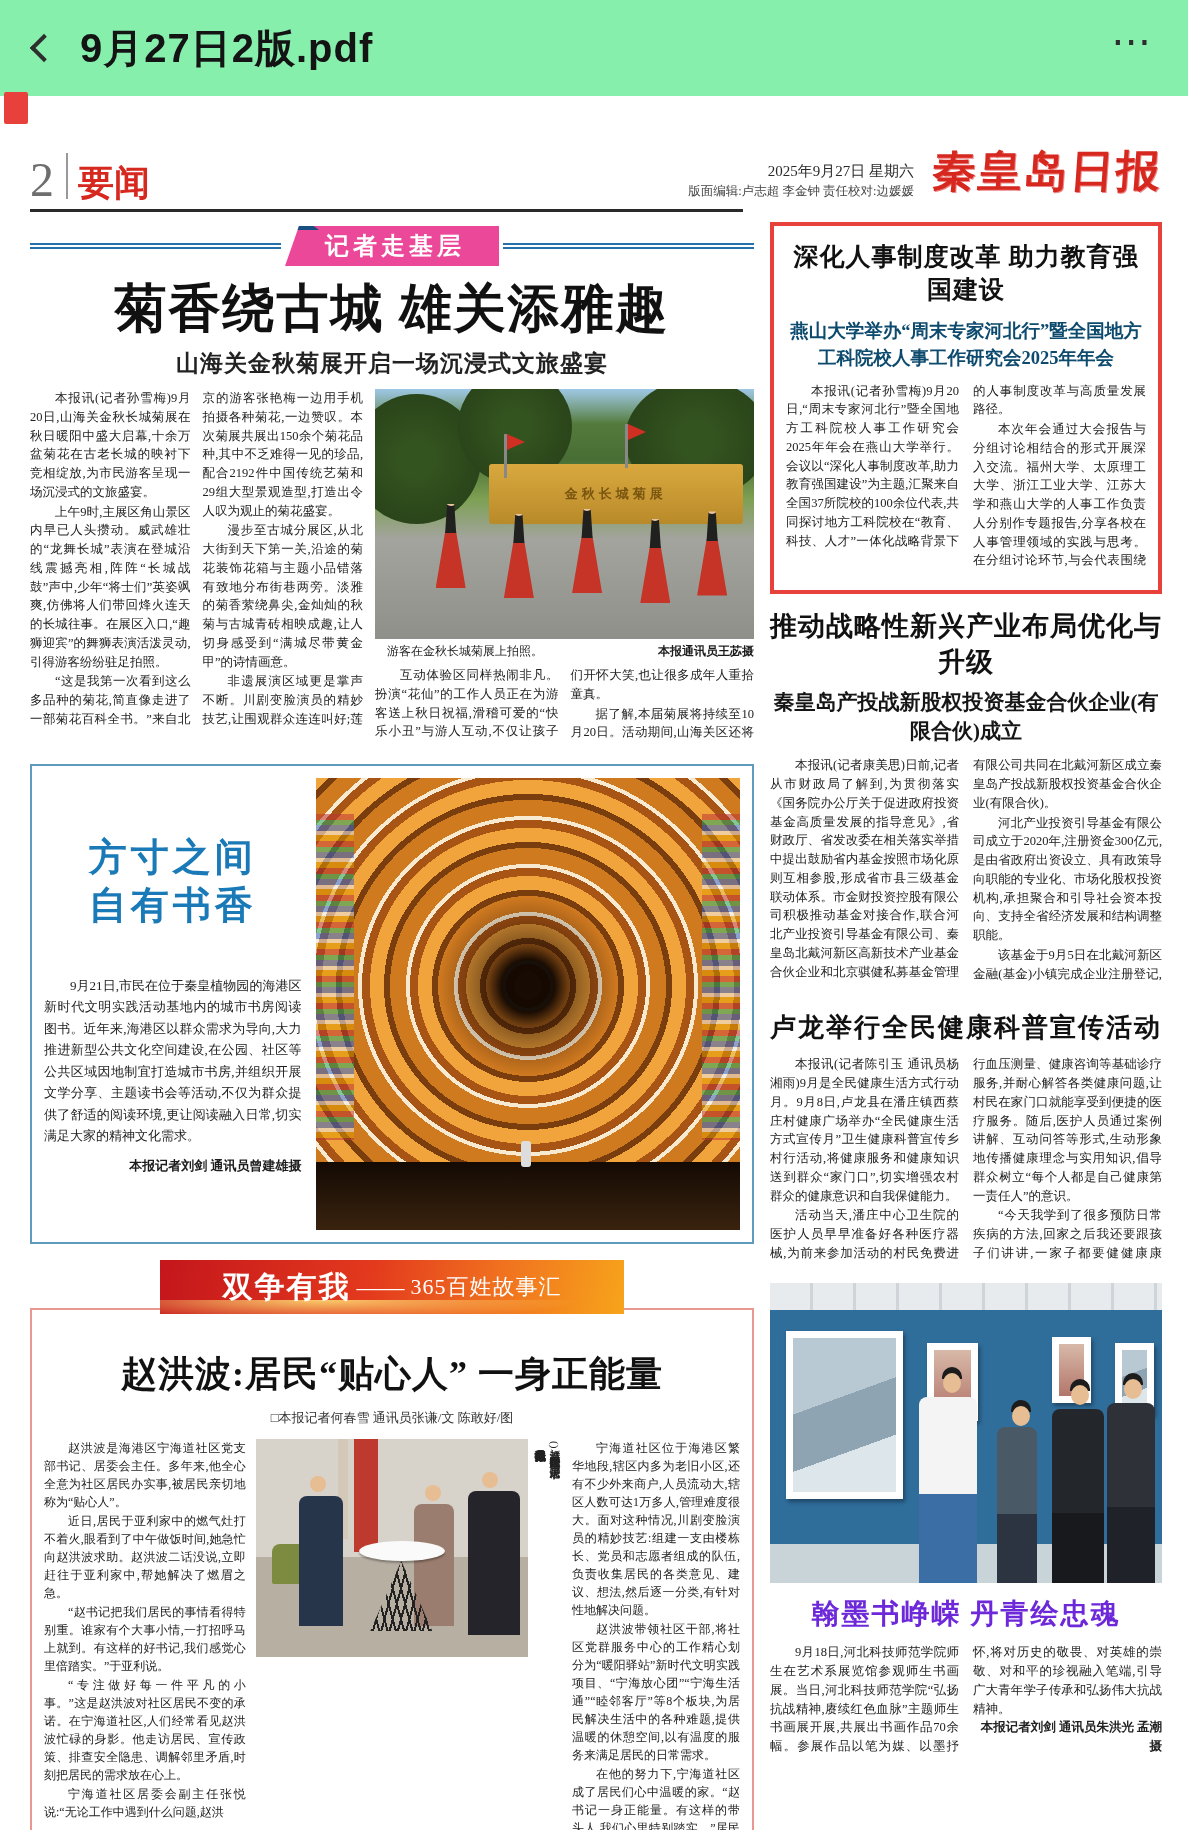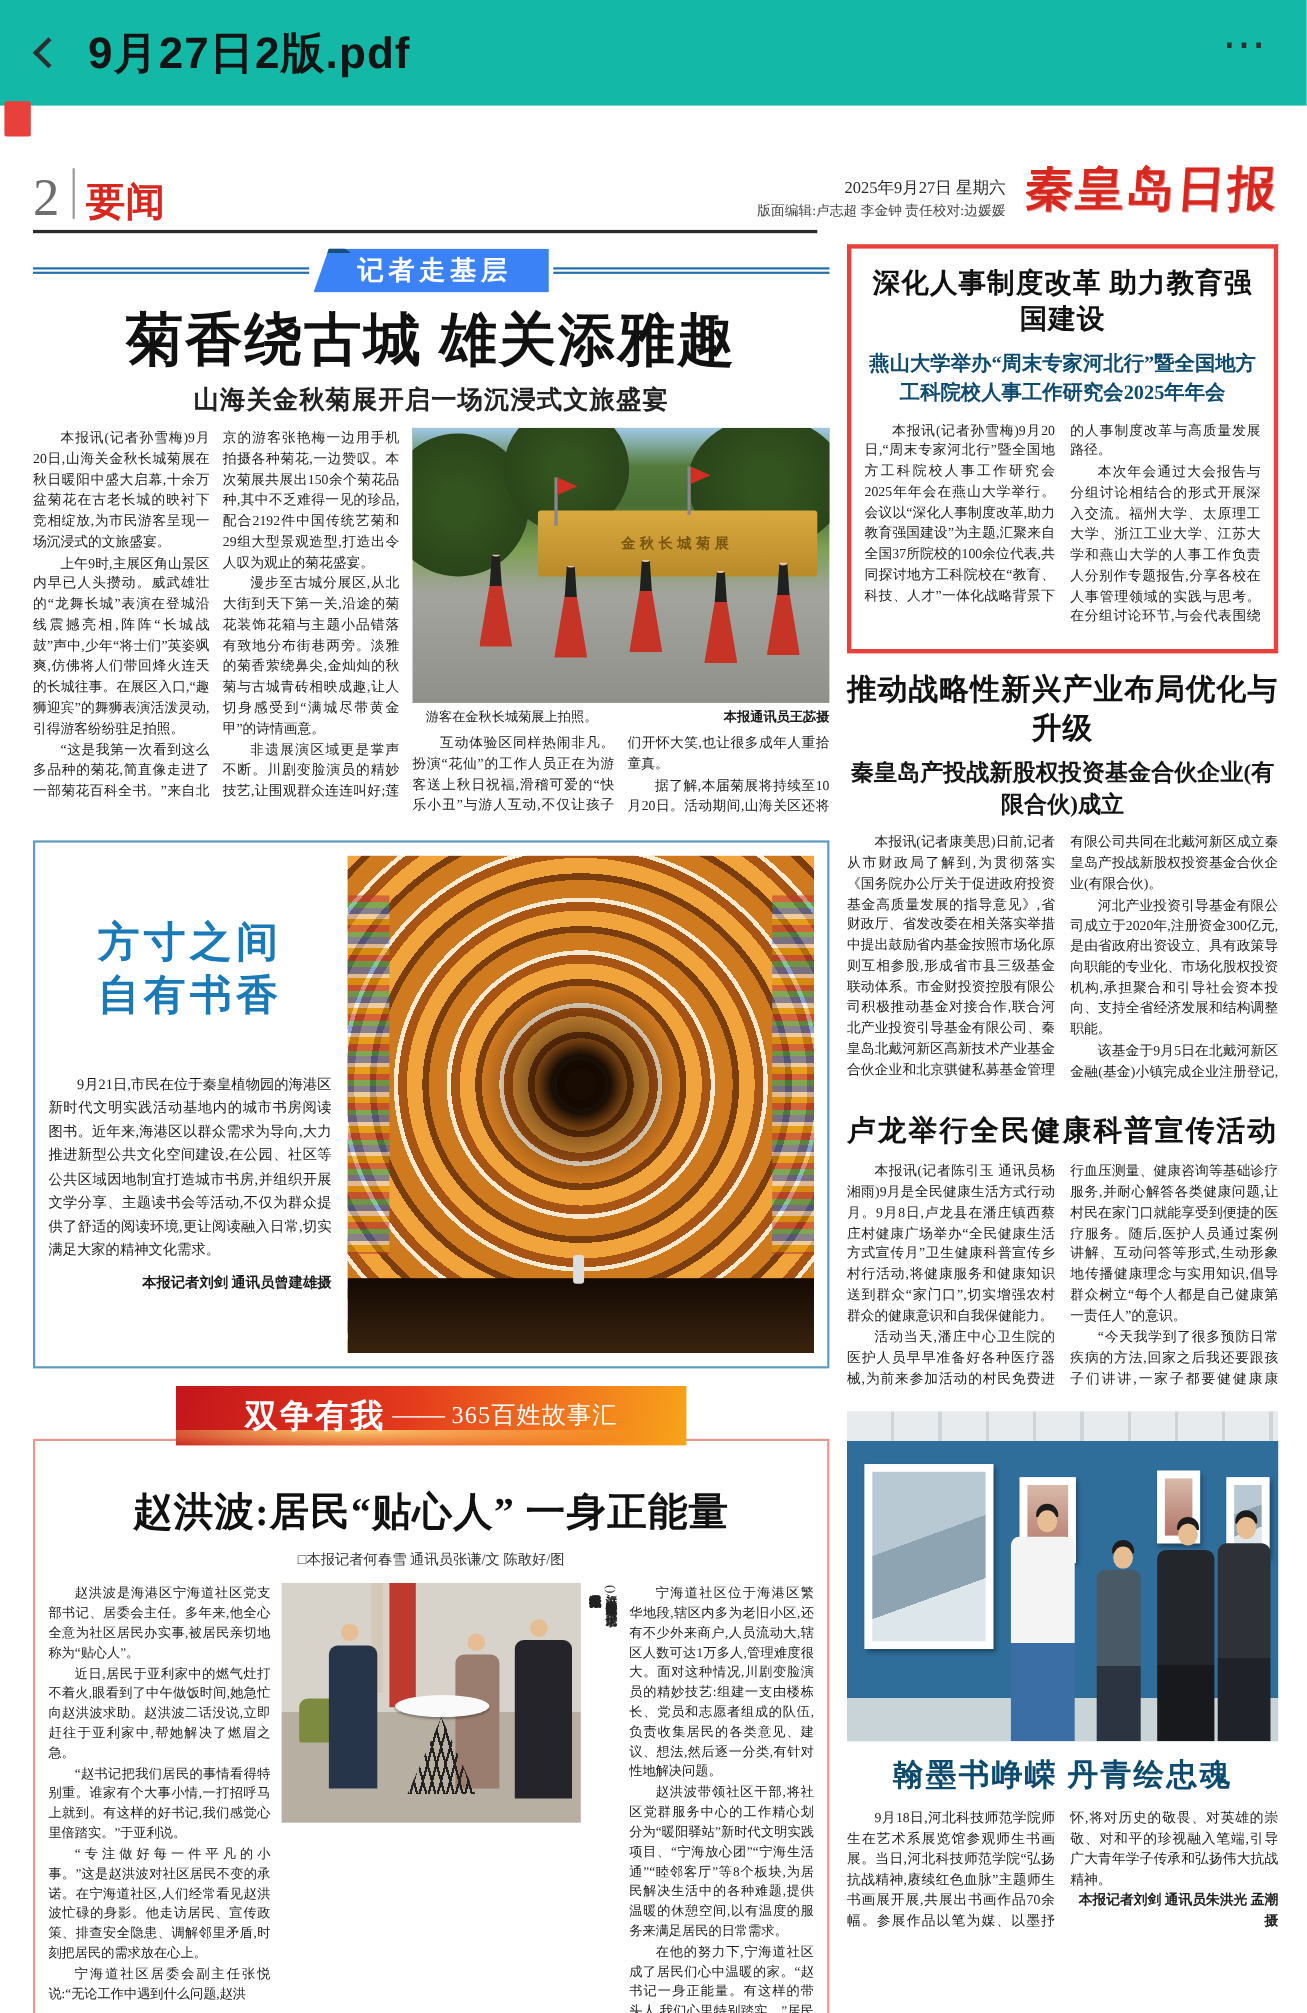--- a/index.html
+++ b/index.html
@@ -4,21 +4,21 @@
 <style>
   * { box-sizing: border-box; margin: 0; padding: 0; }
   html,body { width:1188px; }
   body {
     height:1830px; overflow:hidden; background:#fff;
     font-family:"Liberation Sans","DejaVu Sans",sans-serif; color:#1c1c1c;
   }
   .serif { font-family:"Liberation Serif","DejaVu Serif",serif; }
 
   
-  .appbar{ height:96px; background:#14b8a6; display:flex; align-items:center; padding:0 34px; position:relative;}
+  .appbar{ height:96px; background:#86efac; display:flex; align-items:center; padding:0 34px; position:relative;}
   .chev{ width:20px; height:20px; border-left:4px solid #2e2e2e; border-bottom:4px solid #2e2e2e; transform:rotate(45deg); margin-right:26px;}
   .appbar-title{ font-size:40px; font-weight:600; color:#141414; letter-spacing:1px;}
   .more-dots{ margin-left:auto; font-size:40px; color:#2e2e2e; letter-spacing:3px; line-height:20px; padding-bottom:14px;}
   .corner-marker{ position:absolute; left:4px; top:92px; width:24px; height:32px; background:#e8403a; border-radius:2px;}
 
   
   .paper{ padding:28px 26px 0 30px; background:#fff; }
   .paper-header{ display:flex; align-items:flex-end; margin-top:18px; }
   .pageno{ font-size:48px; color:#6e6e6e; line-height:.9; }
   .pageno-sep{ width:2px; height:46px; background:#999; margin:0 10px 2px 12px; }
@@ -34,21 +34,21 @@
 
   
   .body-text{ font-size:12.5px; line-height:1.5; text-align:justify; color:#222; }
   .body-text p{ text-indent:2em; margin-bottom:1px; }
   .cols2{ column-count:2; column-gap:14px; }
   .credit{ font-weight:bold; }
 
   
   .flag-row{ display:flex; align-items:center; margin:4px 0 8px; }
   .flag-line{ flex:1; height:6px; border-top:2px solid #2470ad; border-bottom:2px solid #2470ad; }
-  .flag{ position:relative; background:#3b82f6; color:#fff; font-size:24px; font-weight:bold; padding:4px 34px 4px 40px; margin:0 4px; letter-spacing:4px; clip-path:polygon(14px 0,100% 0,100% 100%,0 100%); }
+  .flag{ position:relative; background:#ec4899; color:#fff; font-size:24px; font-weight:bold; padding:4px 34px 4px 40px; margin:0 4px; letter-spacing:4px; clip-path:polygon(14px 0,100% 0,100% 100%,0 100%); }
   .flag::after{ content:""; position:absolute; left:2px; top:-8px; border-left:16px solid transparent; border-right:16px solid transparent; border-bottom:12px solid #17507e; }
   .main-headline{ font-size:52px; font-weight:bold; text-align:center; letter-spacing:2px; color:#111; margin:6px 0 4px; }
   .main-subtitle{ font-size:23px; text-align:center; letter-spacing:1px; margin-bottom:10px; font-weight:bold; color:#222;}
   .ma-row{ display:flex; gap:12px; }
   .ma-text{ flex:0 0 46%; column-count:2; column-gap:12px; height:345px; overflow:hidden; }
   .ma-photoblock{ flex:1; }
   .caption-row{ display:flex; justify-content:space-between; font-size:12px; margin-top:4px;margin-left:12px; }
   .ma-cont{ column-count:2; column-gap:12px; margin-top:6px; height:84px; overflow:hidden;}
 
   
@@ -125,21 +125,21 @@
   .photo-gallery{ position:relative; height:300px; margin-top:14px; overflow:hidden; background:linear-gradient(#eef1f3 0 9%,#2f6d9b 9% 87%,#c9d4d8 87% 100%); }
   .gl-ceil{ position:absolute; top:0; left:0; right:0; height:9%; background:repeating-linear-gradient(90deg,#e8ebee 0 40px,#cfd4d8 40px 43px); }
   .gl-frame{ position:absolute; background:#fff; border:3px solid #fdfdfd; box-shadow:2px 3px 4px rgba(0,0,0,.35); }
   .gl-art{ position:absolute; inset:4px; background:linear-gradient(160deg,#b9c9d4 0 40%,#8fa4b2 40% 70%,#dde6ea 70%); }
   .gl-art.red{ background:linear-gradient(#d8b9a9,#b2766a); }
   .gl-person{ position:absolute; border-radius:8px 8px 0 0; }
   .gl-head{ position:absolute; width:18px; height:20px; border-radius:50%; background:#e7bd93; }
   .gl-hair{ position:absolute; width:20px; height:12px; border-radius:10px 10px 0 0; background:#1c1c1c; }
 
   .art{ margin-top:12px; }
-  .art-headline{ font-size:28px; font-weight:bold; text-align:center; letter-spacing:2px; color:#0c4a6e; margin-bottom:10px; }
+  .art-headline{ font-size:28px; font-weight:bold; text-align:center; letter-spacing:2px; color:#6d28d9; margin-bottom:10px; }
   .art-body{ height:252px; overflow:hidden; }
 </style>
 </head>
 <body>
 
 <div class="appbar">
   <span class="chev"></span>
   <span class="appbar-title">9月27日2版.pdf</span>
   <span class="more-dots">⋯</span>
   <span class="corner-marker"></span>

